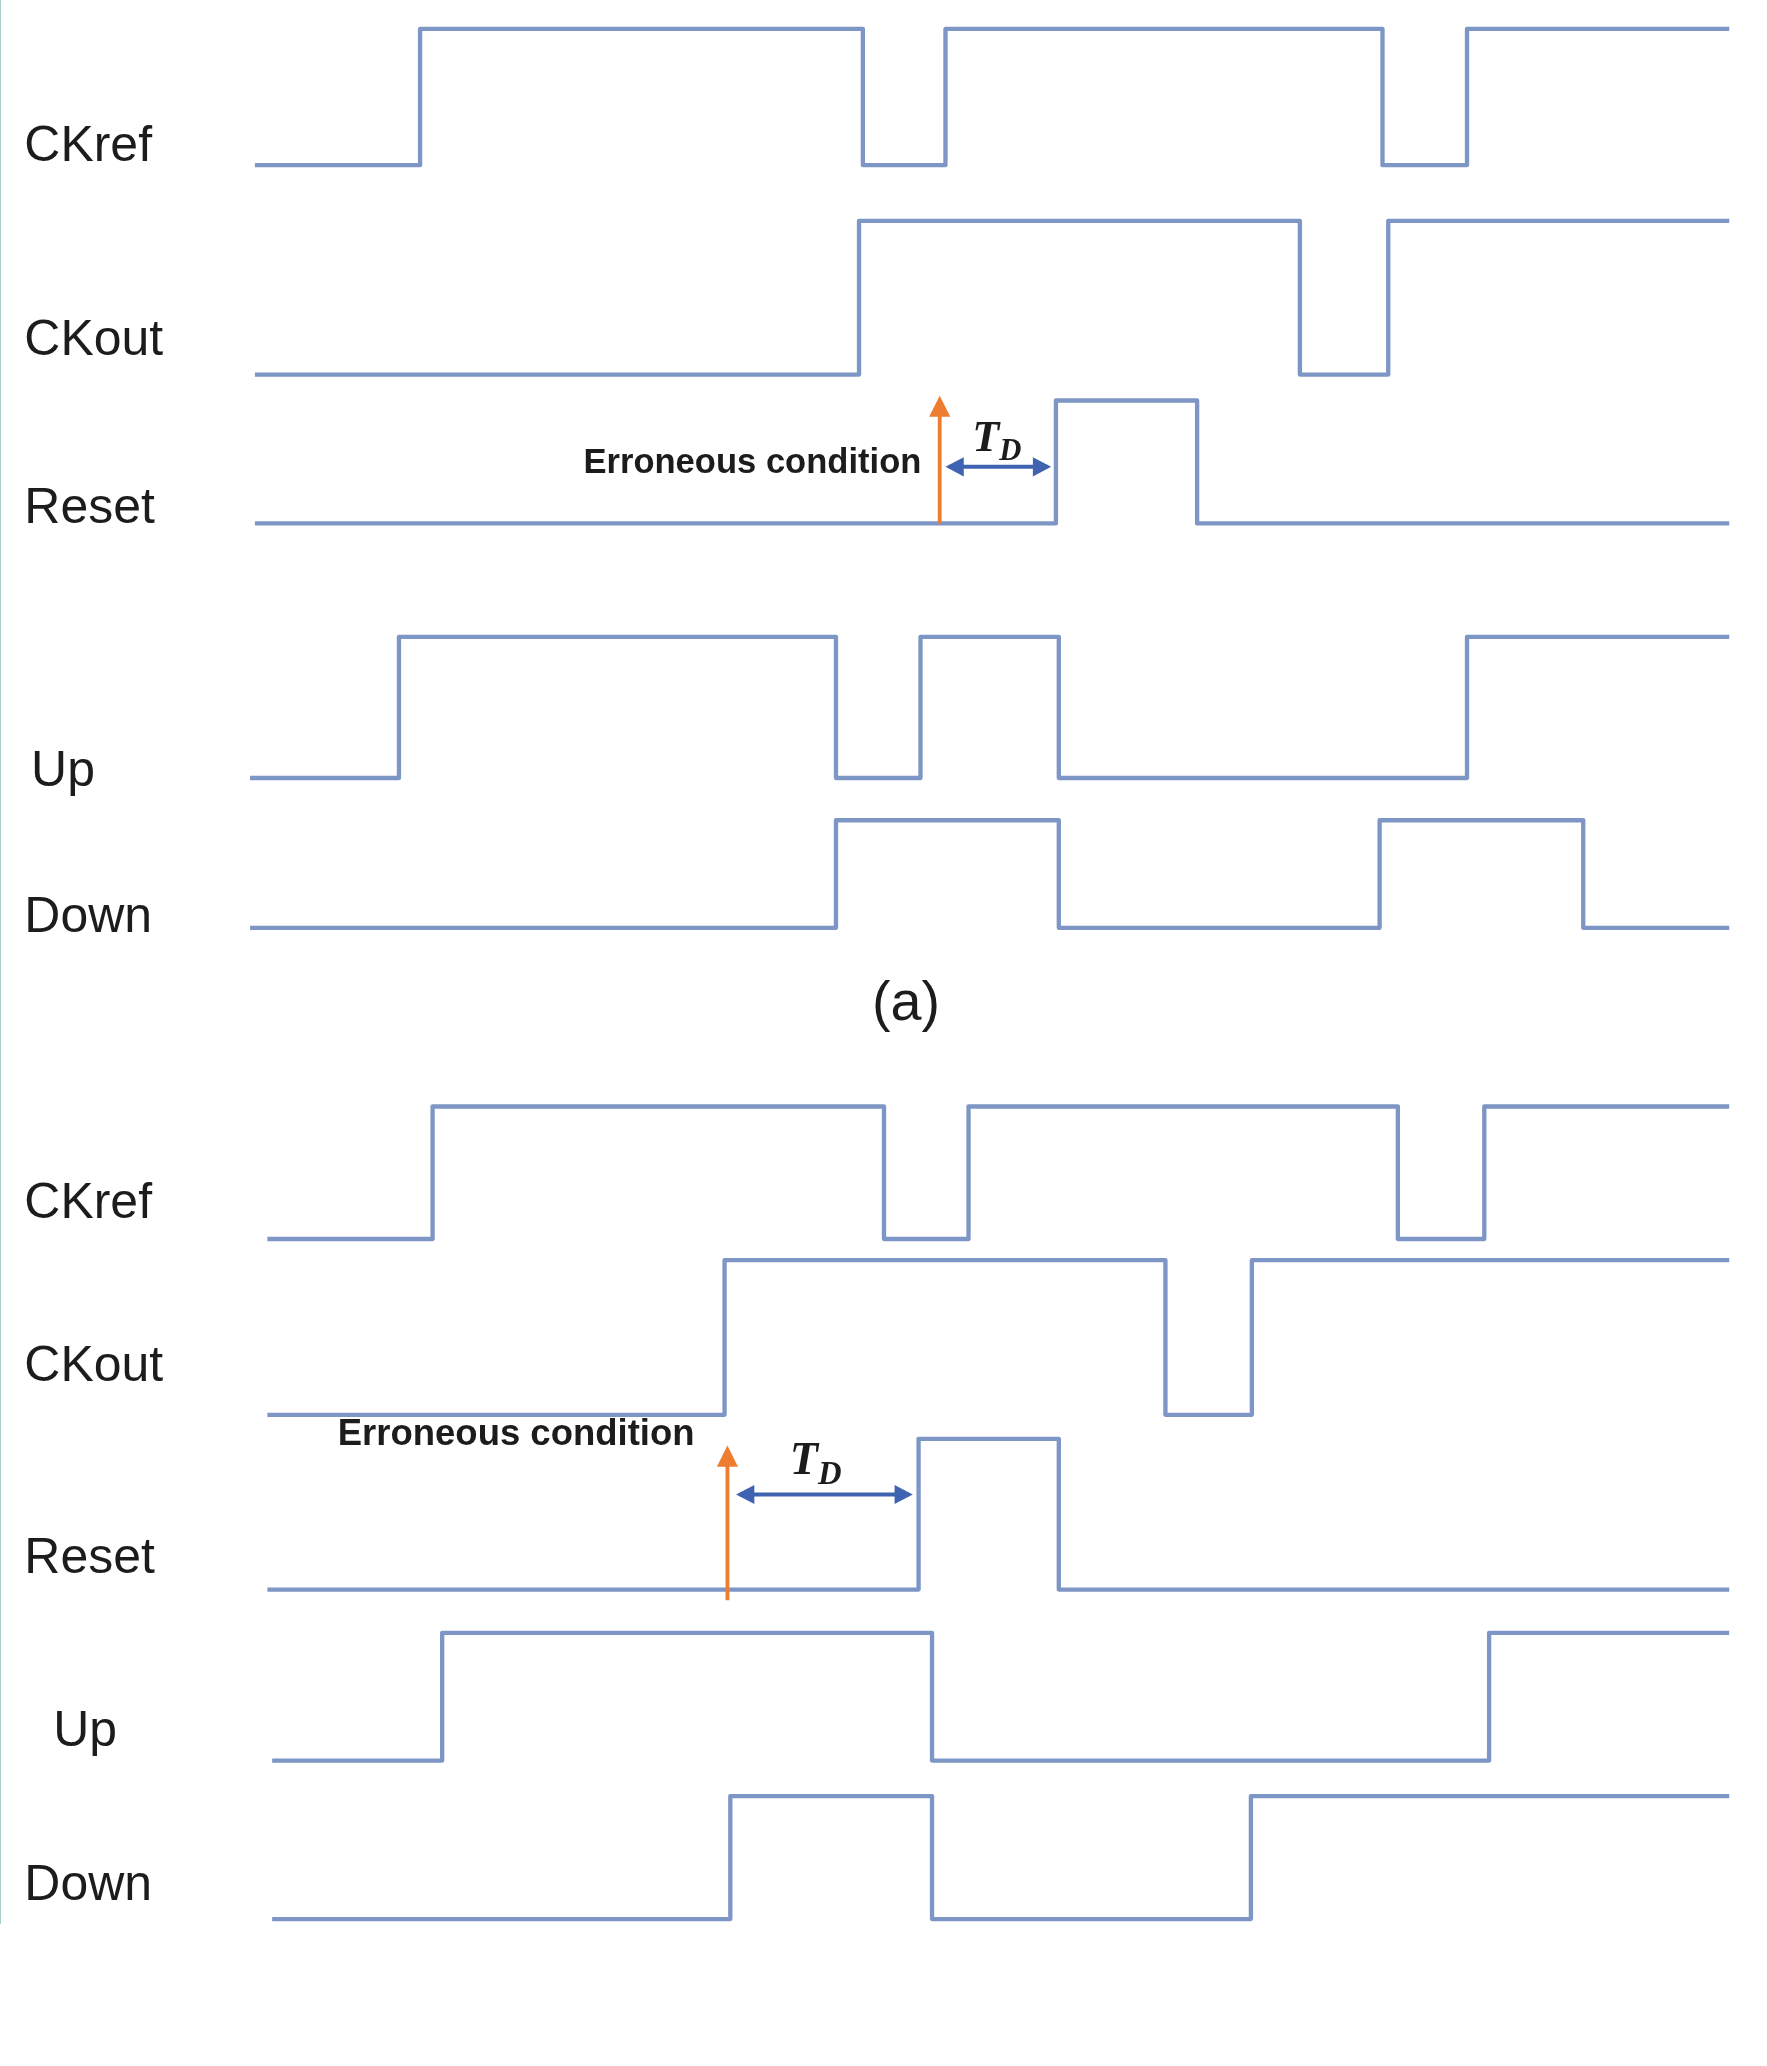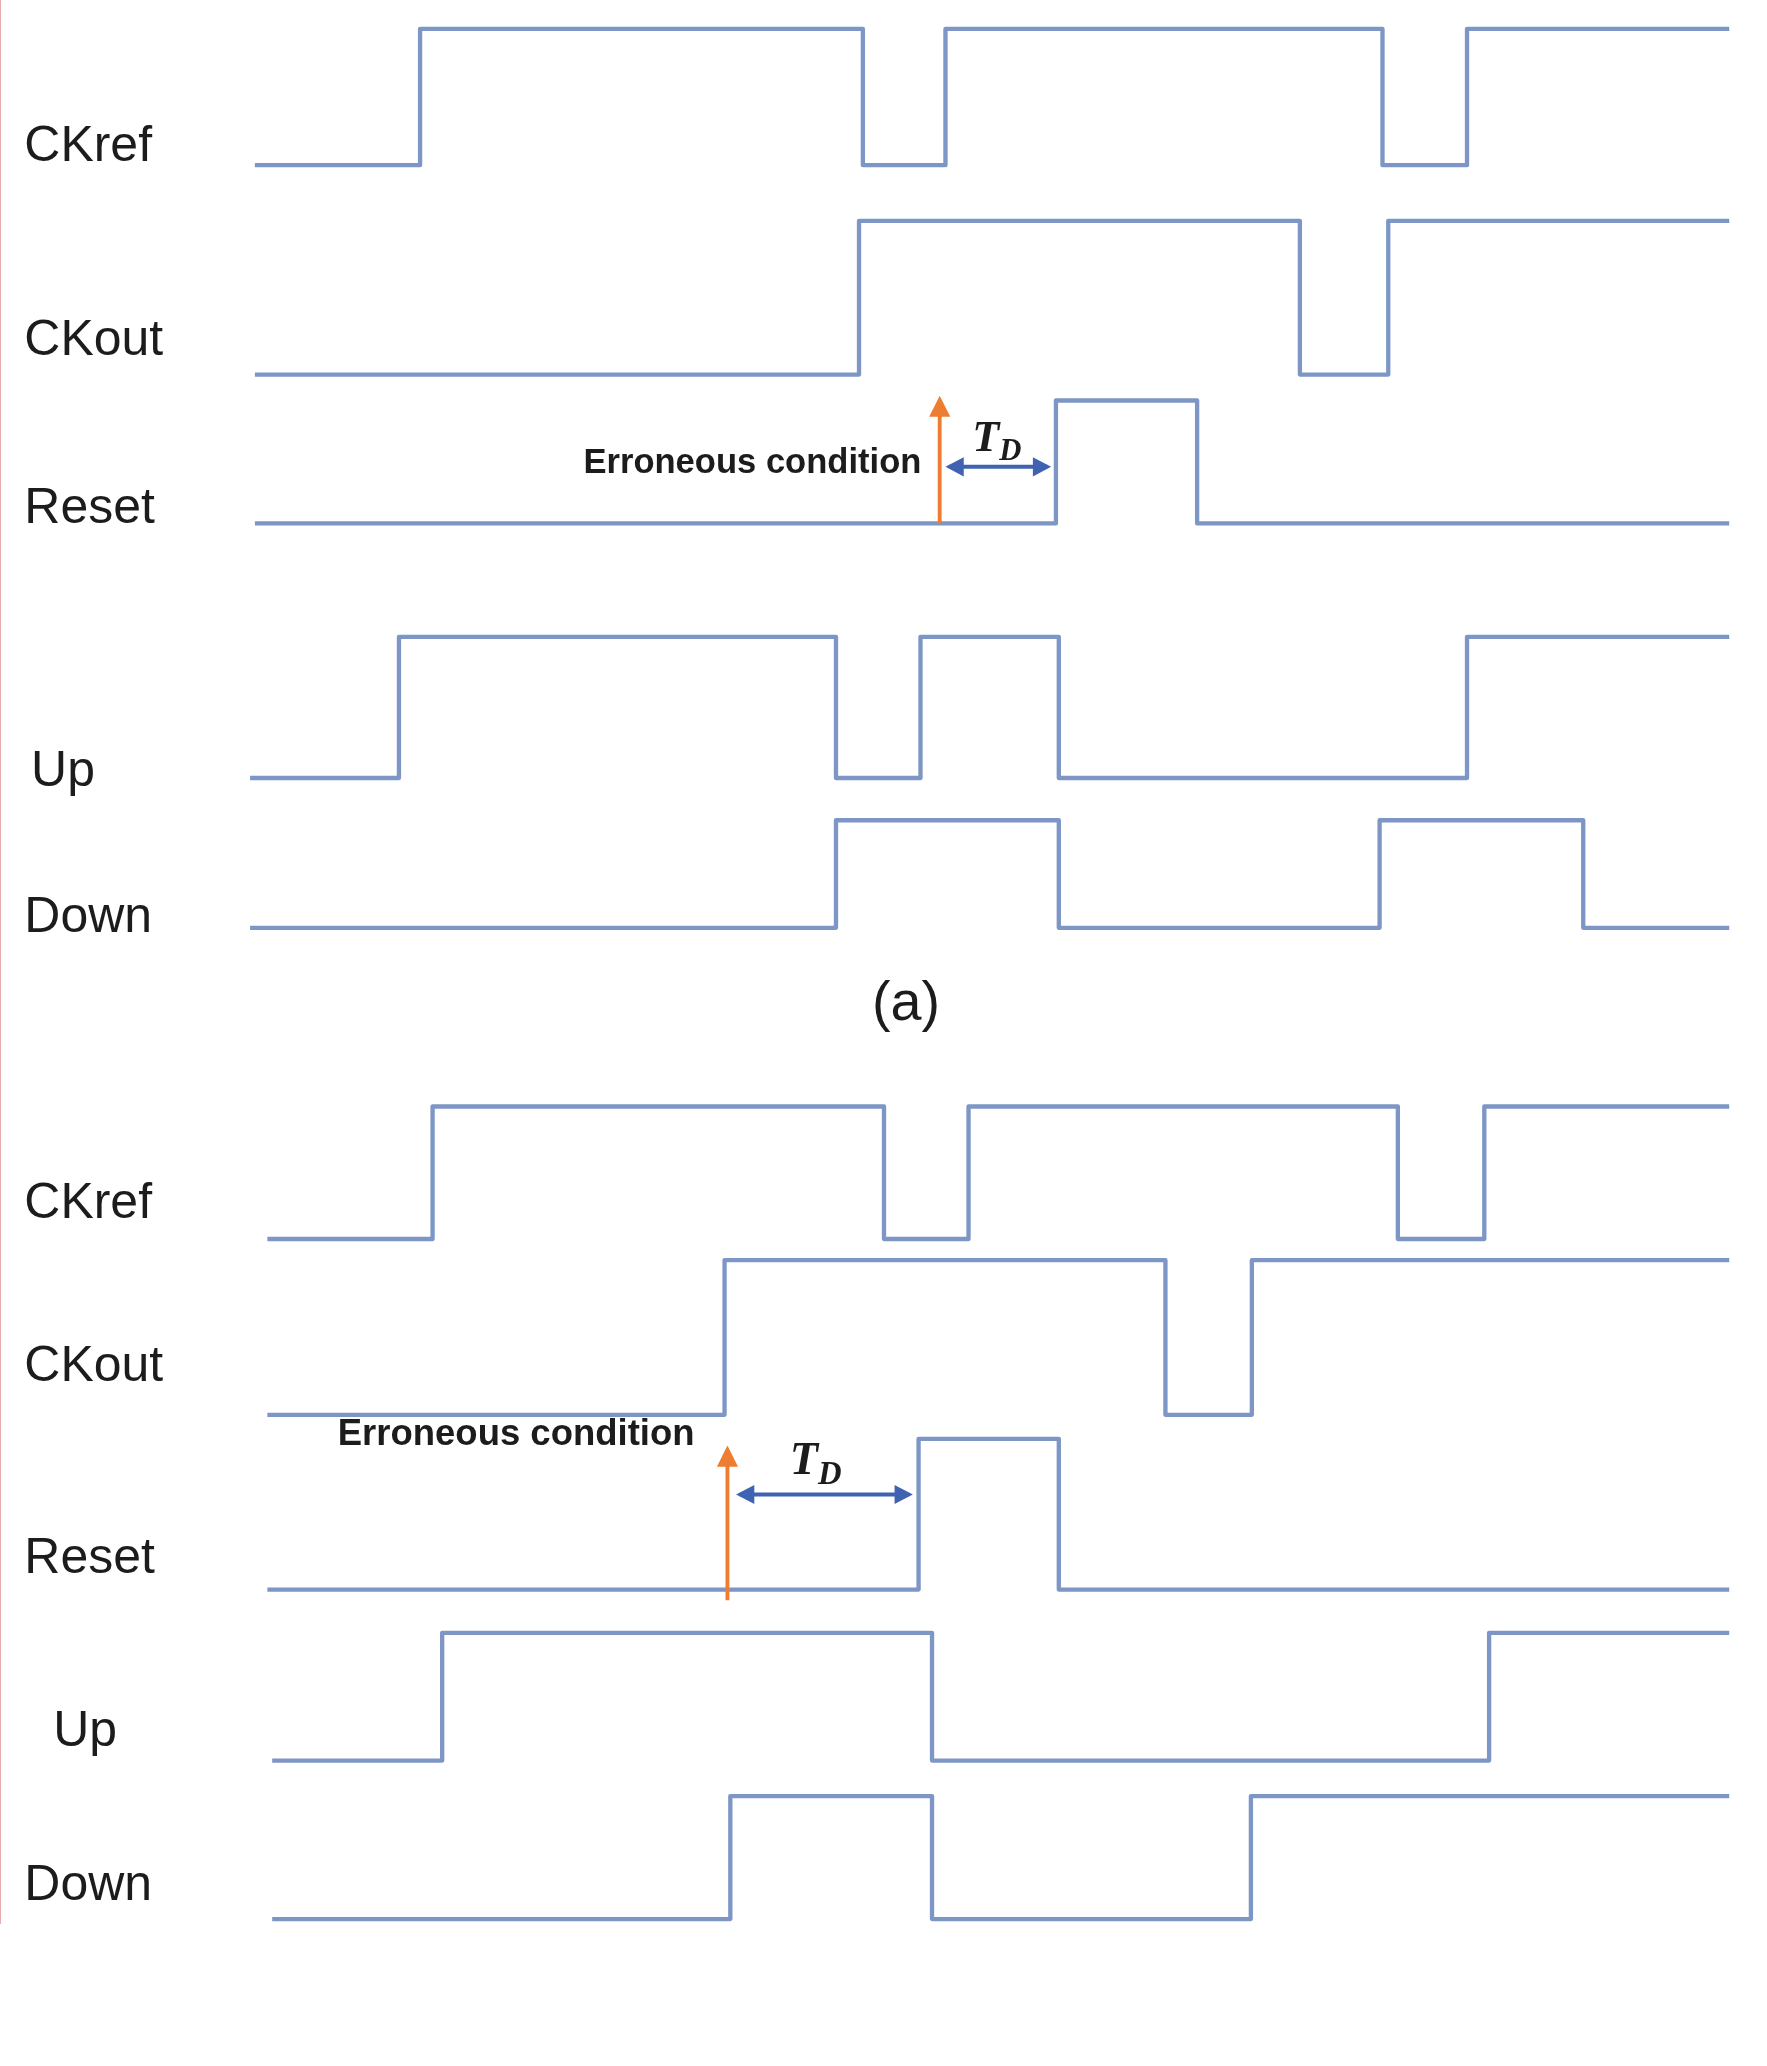--- a/index.html
+++ b/index.html
@@ -5,21 +5,21 @@
   html, body {
     margin: 0;
     padding: 0;
     background: #ffffff;
     font-family: "Liberation Sans", sans-serif;
   }
   #stage {
     position: relative;
     width: 1768px;
     height: 1924px;
-    background: #b91c1c;
+    background: #0f766e;
     overflow: hidden;
   }
   #diagram {
     display: block;
     width: 1768px;
     height: 2066px;
   }
   .sig-label {
     font-family: "Liberation Sans", sans-serif;
     font-weight: 400;

